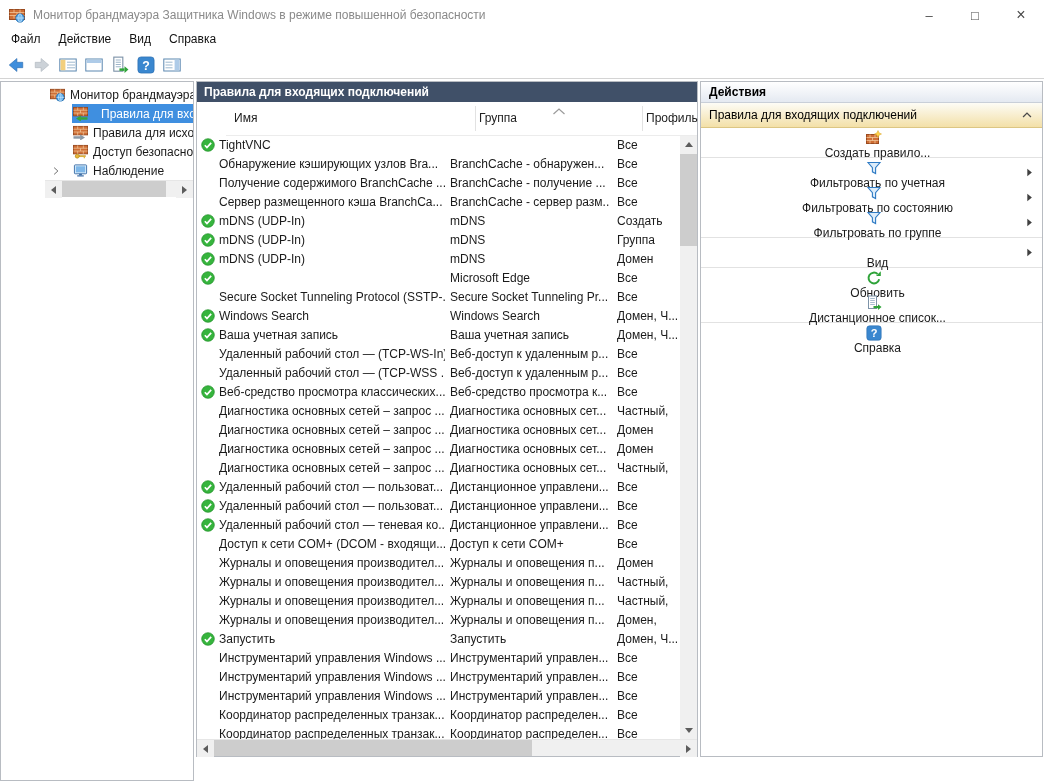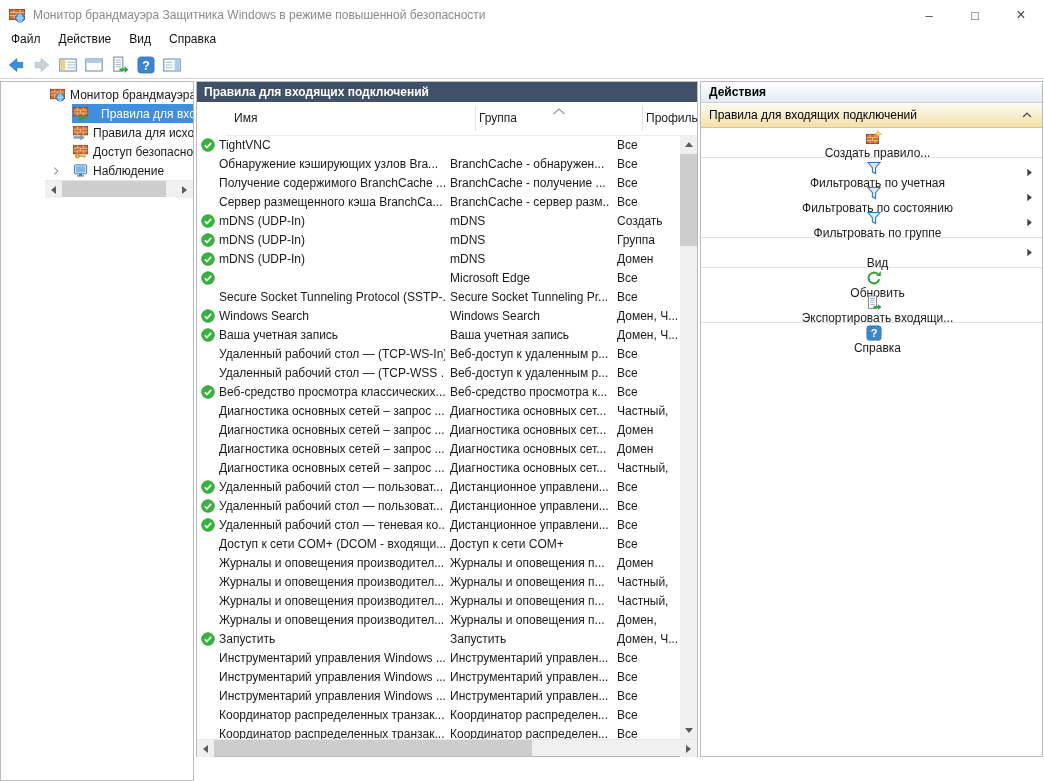--- a/index.html
+++ b/index.html
@@ -630,21 +630,21 @@
       </div>
       <div class="ap-item">
         <span class="ic">
           <svg viewBox="0 0 16 16">
             <rect x="2.5" y="1" width="8" height="12.5" fill="#ffffff" stroke="#7d93a8" stroke-width="1"></rect>
             <path d="M4.2 3.5h4.6M4.2 5.5h4.6M4.2 7.5h4.6M4.2 9.5h4.6" stroke="#9fb6c9" stroke-width="0.9"></path>
             <rect x="7.5" y="11" width="4.5" height="2.2" fill="#2fa339"></rect>
             <path d="M12 9.2l3.5 2.9-3.5 2.9z" fill="#2fa339"></path>
           </svg>
         </span>
-        <span class="ap-label">Экспортировать входящи...</span>
+        <span class="ap-label">Дистанционное список...</span>
       </div>
       <div class="ap-divider"></div>
       <div class="ap-item">
         <span class="ic">
           <svg viewBox="0 0 16 16">
             <rect x="0.8" y="0.8" width="14.4" height="14.4" rx="2.8" fill="#3a87cf" stroke="#2a6db0" stroke-width="0.6"></rect>
             <text x="8" y="12" text-anchor="middle" font-size="11" font-weight="bold" fill="#ffffff" font-family="Liberation Sans, sans-serif">?</text>
           </svg>
         </span>
         <span class="ap-label">Справка</span>

